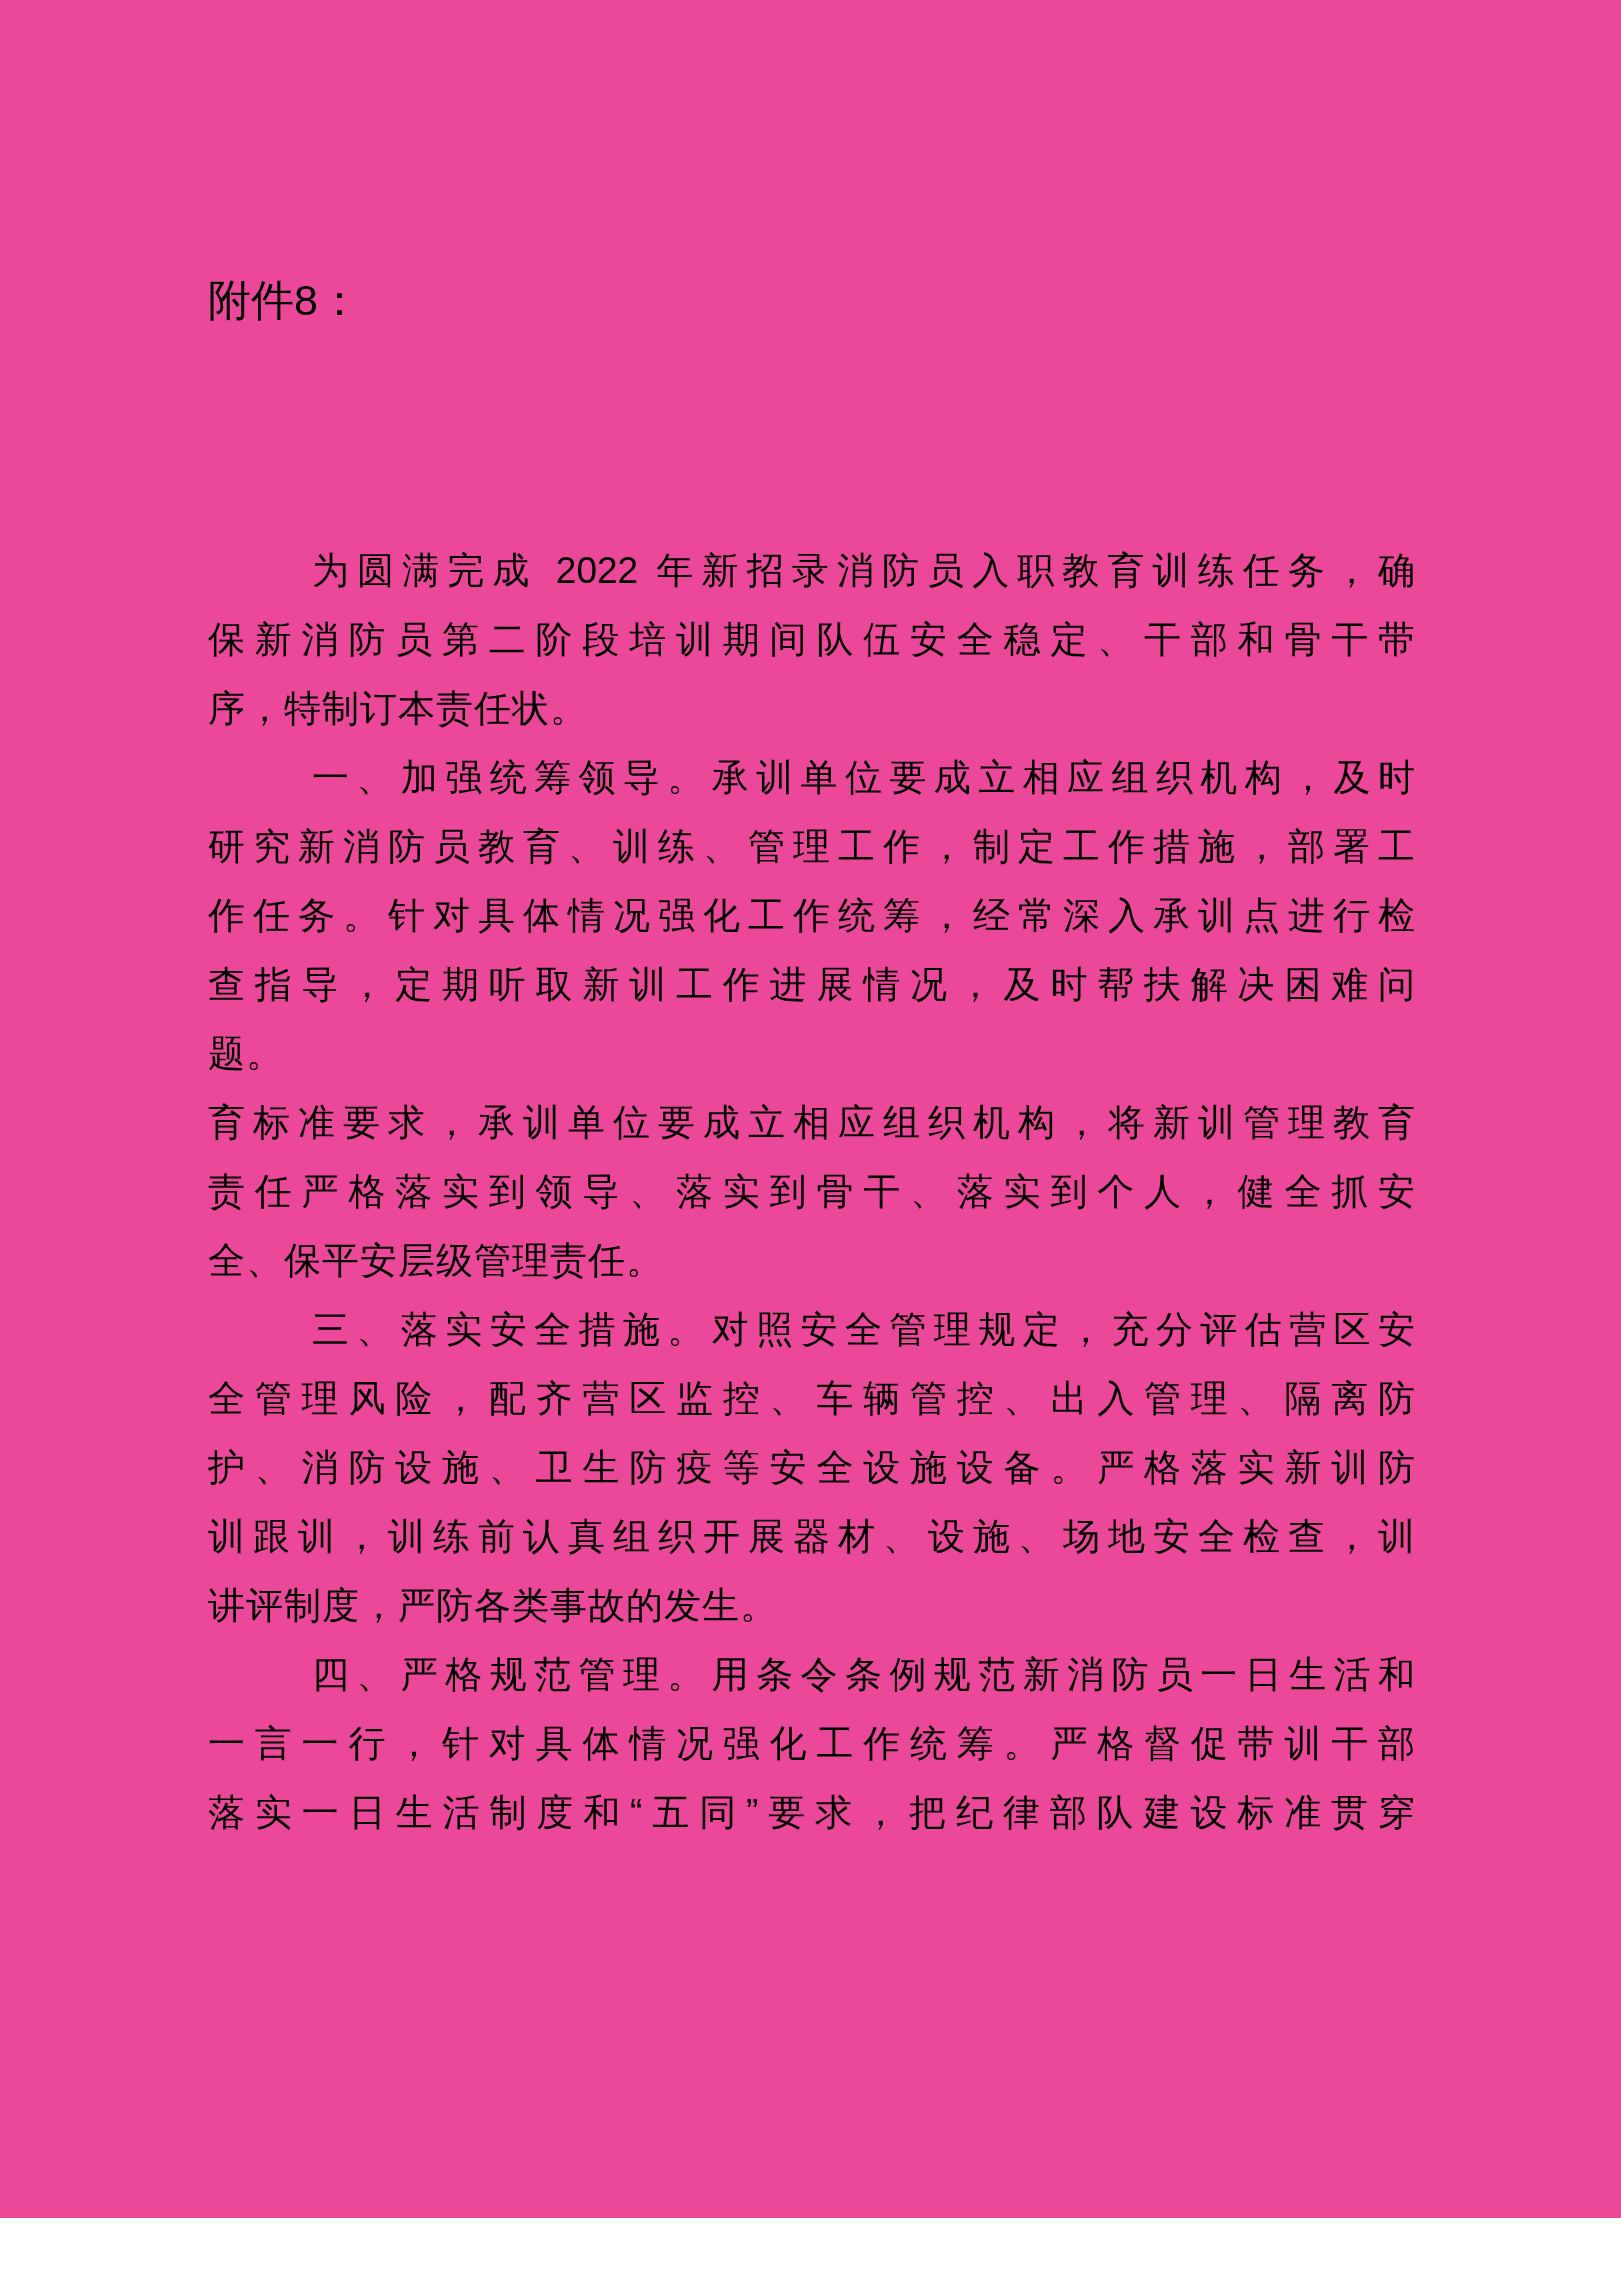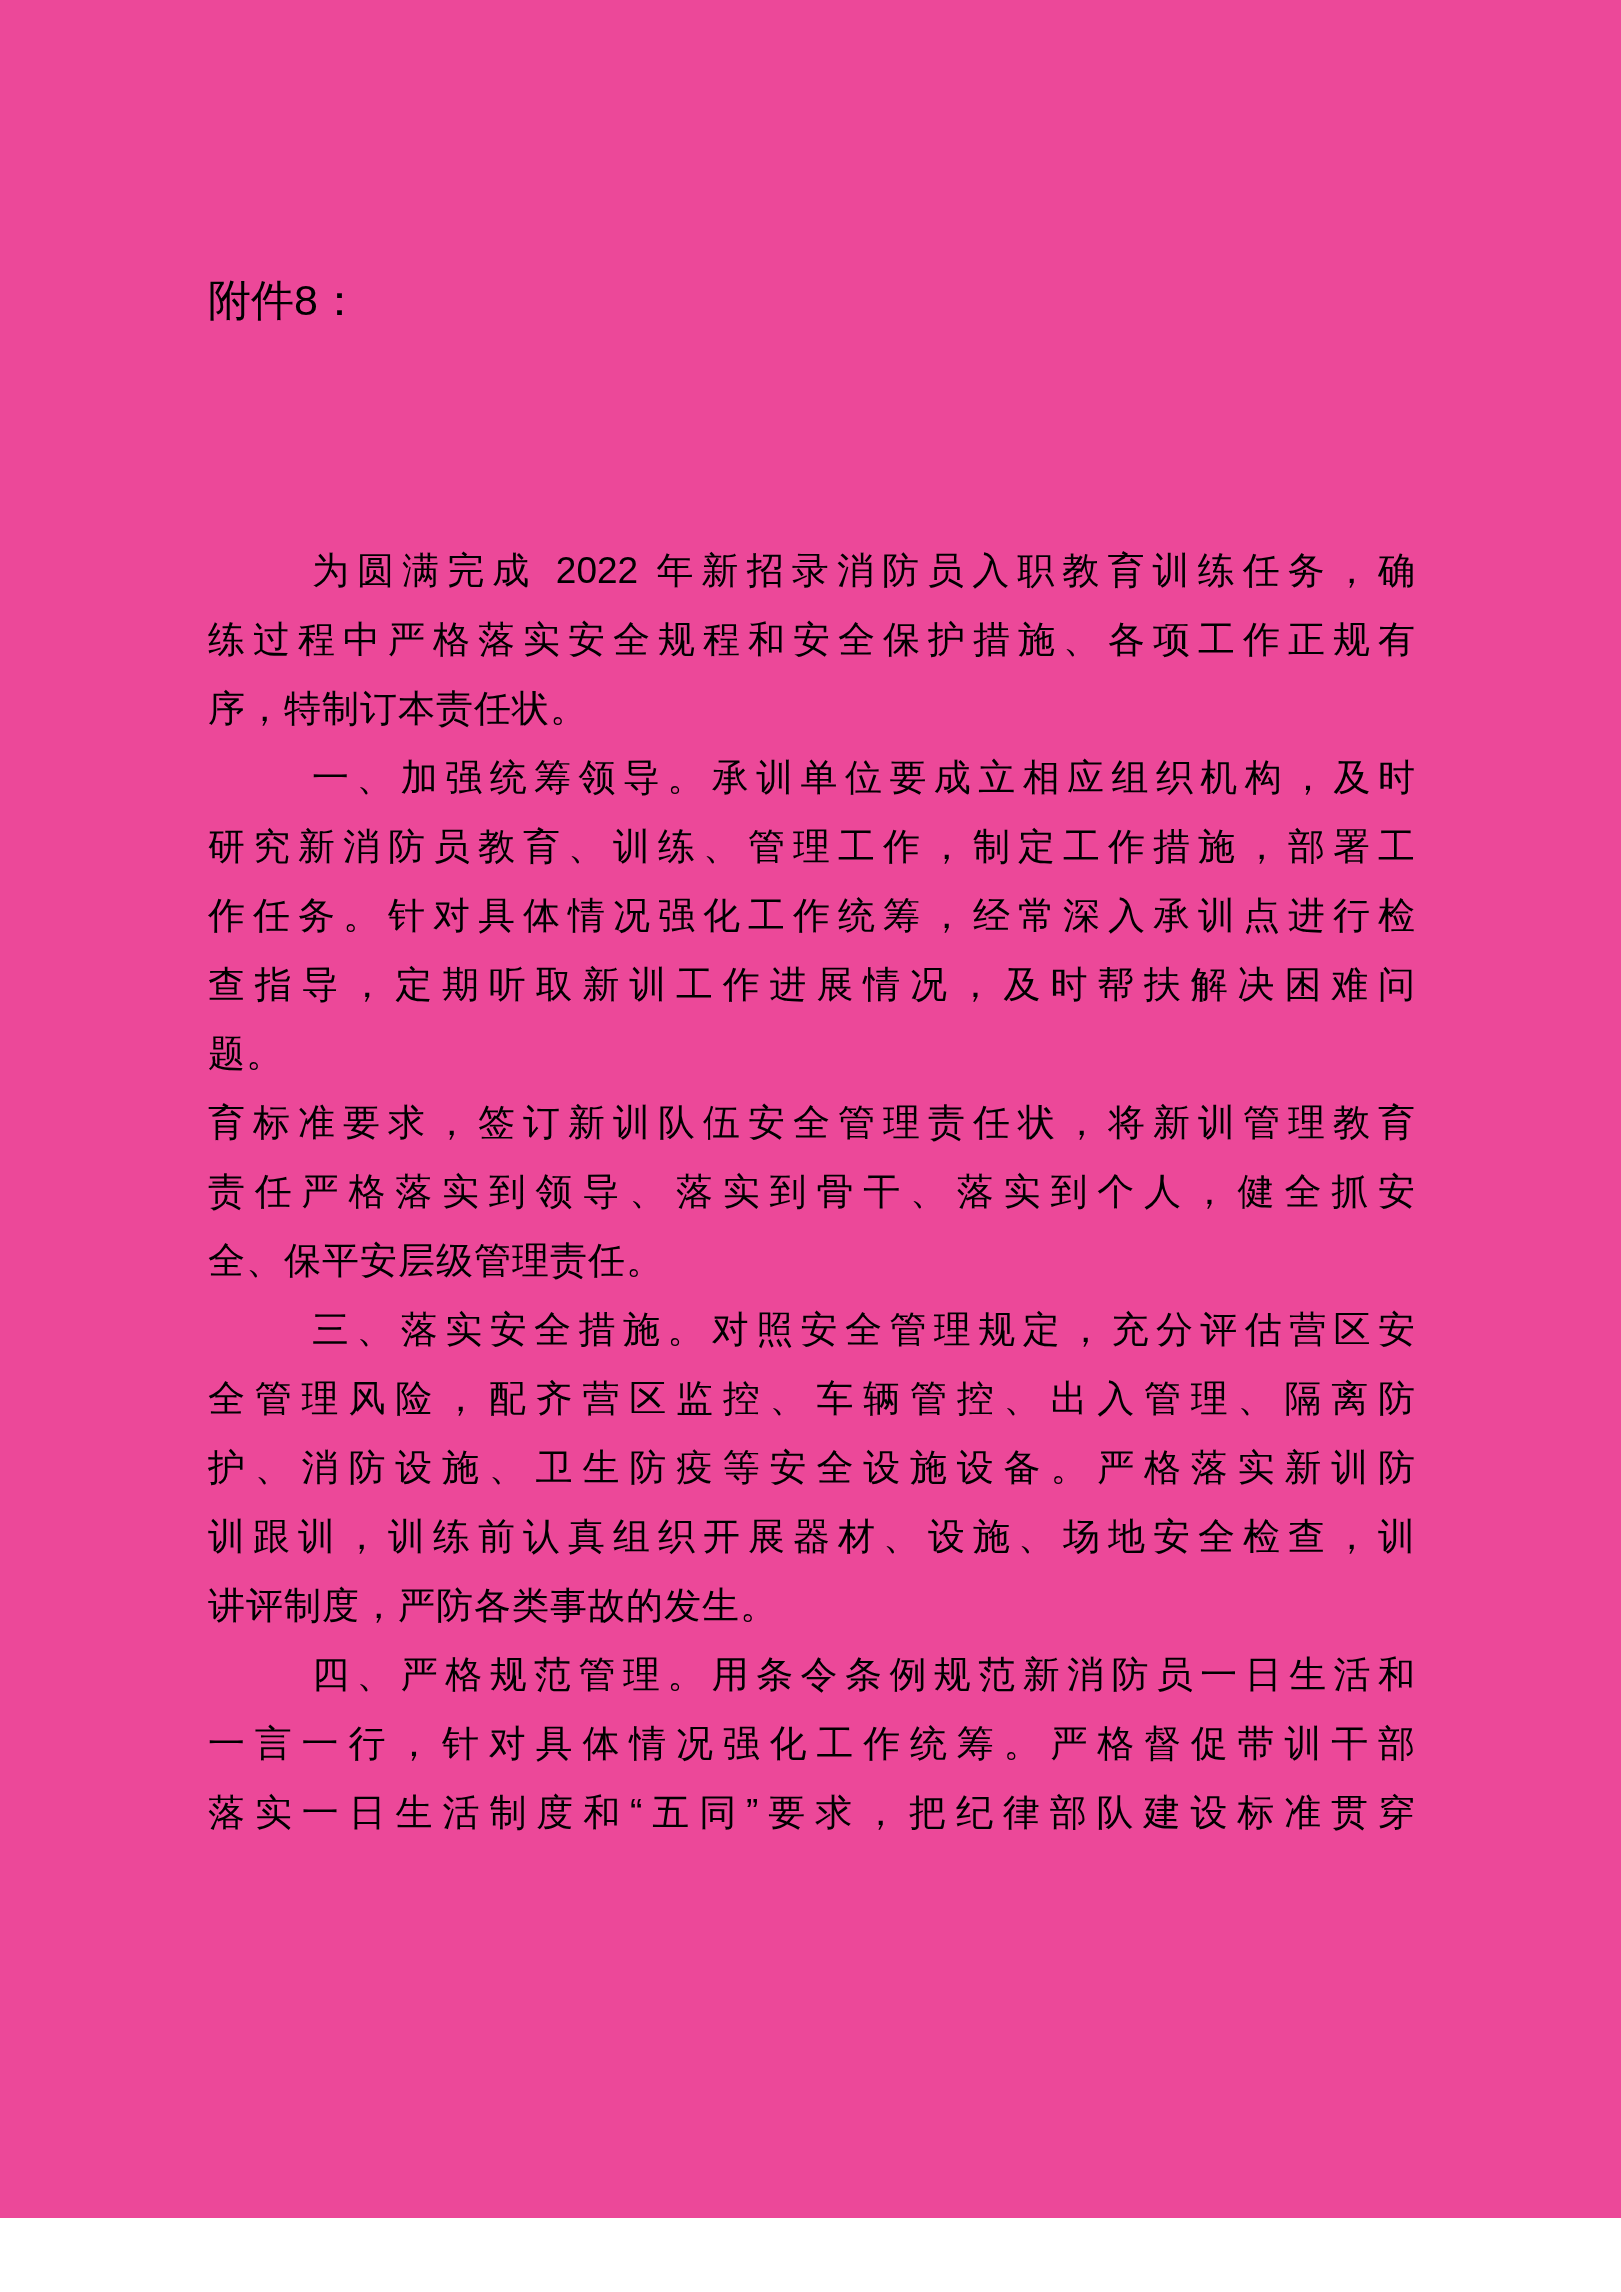--- a/index.html
+++ b/index.html
@@ -61,28 +61,28 @@
     letter-spacing: 1px;
   }
 </style>
 </head>
 <body>
 
 <div class="page">
   <div class="attachment-label">附件8：</div>
   <div class="doc-body" id="doc-body">
       <div class="line indent">为圆满完成 2022 年新招录消防员入职教育训练任务，确</div>
-      <div class="line">练过程中严格落实安全规程和安全保护措施、各项工作正规有</div>
+      <div class="line">保新消防员第二阶段培训期间队伍安全稳定、干部和骨干带</div>
       <div class="line last">序，特制订本责任状。</div>
       <div class="line indent">一、加强统筹领导。承训单位要成立相应组织机构，及时</div>
       <div class="line">研究新消防员教育、训练、管理工作，制定工作措施，部署工</div>
       <div class="line">作任务。针对具体情况强化工作统筹，经常深入承训点进行检</div>
       <div class="line">查指导，定期听取新训工作进展情况，及时帮扶解决困难问</div>
       <div class="line last">题。</div>
-      <div class="line">育标准要求，签订新训队伍安全管理责任状，将新训管理教育</div>
+      <div class="line">育标准要求，承训单位要成立相应组织机构，将新训管理教育</div>
       <div class="line">责任严格落实到领导、落实到骨干、落实到个人，健全抓安</div>
       <div class="line last">全、保平安层级管理责任。</div>
       <div class="line indent">三、落实安全措施。对照安全管理规定，充分评估营区安</div>
       <div class="line">全管理风险，配齐营区监控、车辆管控、出入管理、隔离防</div>
       <div class="line">护、消防设施、卫生防疫等安全设施设备。严格落实新训防</div>
       <div class="line">训跟训，训练前认真组织开展器材、设施、场地安全检查，训</div>
       <div class="line last">讲评制度，严防各类事故的发生。</div>
       <div class="line indent">四、严格规范管理。用条令条例规范新消防员一日生活和</div>
       <div class="line">一言一行，针对具体情况强化工作统筹。严格督促带训干部</div>
       <div class="line">落实一日生活制度和“五同”要求，把纪律部队建设标准贯穿</div>

